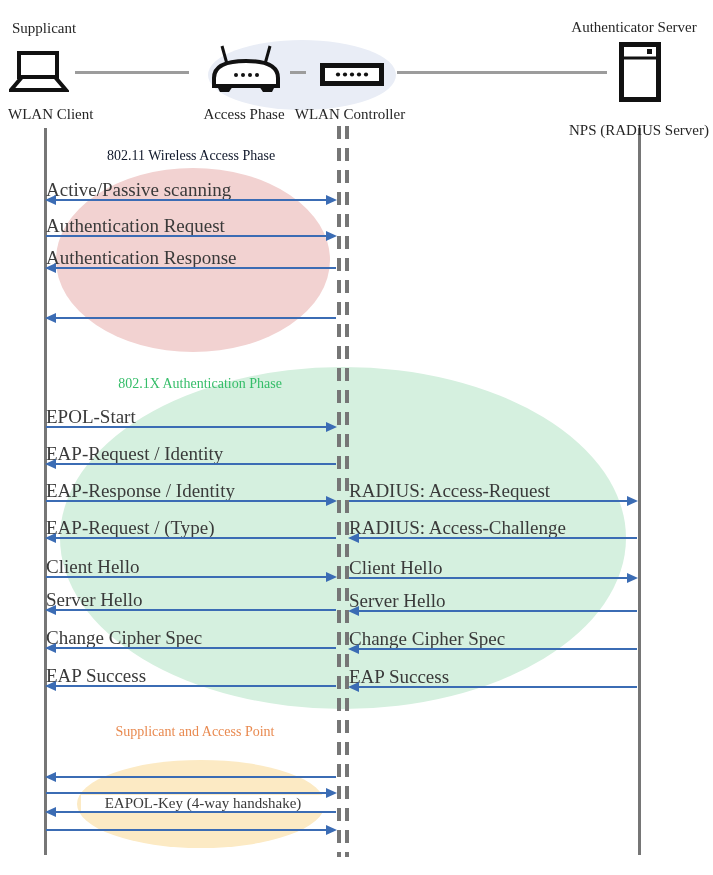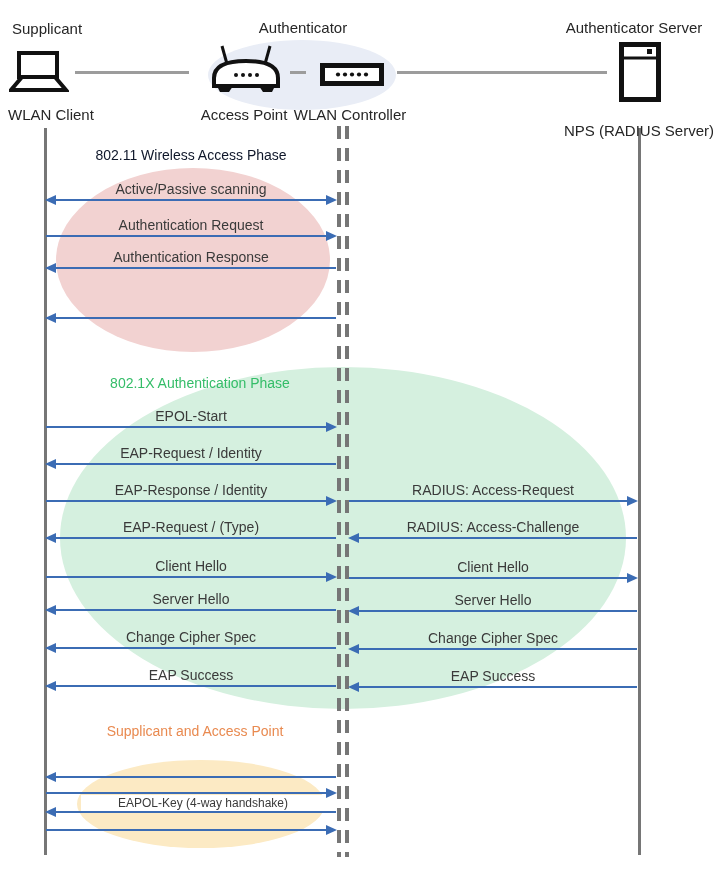--- a/index.html
+++ b/index.html
@@ -1,40 +1,40 @@
 <!DOCTYPE html>
 <html><head>
 <meta charset="utf-8">
 <style>
   html,body{margin:0;padding:0;background:#fff;}
   .canvas{position:relative;width:713px;height:875px;background:#ffffff;
-          font-family:Liberation Sans, sans-serif;overflow:hidden;}
+          font-family:Liberation Serif, serif;overflow:hidden;}
   .ellipse{position:absolute;border-radius:50%;z-index:1;}
   .lifeline{position:absolute;width:3px;background:#767676;z-index:2;}
   .dashline{position:absolute;width:4px;z-index:2;
             background:repeating-linear-gradient(to bottom,#767676 0 13px,transparent 13px 22px);}
   .connector{position:absolute;height:3px;background:#9C9C9C;z-index:2;}
   .icon{position:absolute;z-index:3;line-height:0;}
   .role,.devname{position:absolute;font-size:15px;color:#262626;z-index:3;white-space:nowrap;}
   .center{text-align:center;}
   .phase-title{position:absolute;font-size:14px;text-align:center;z-index:5;line-height:19px;white-space:nowrap;}
   .msg{position:absolute;z-index:5;}
   .msg-l{left:46px;width:290px;}
   .msg-r{left:349px;width:288px;}
-  .lbl{font-size:14px;color:#3A3A3A;text-align:center;height:17px;line-height:17px;
+  .lbl{font-size:19px;color:#3A3A3A;text-align:left;height:17px;line-height:17px;
        margin-bottom:1px;white-space:nowrap;}
   .arrow{position:relative;height:2px;background:#3B6CB4;}
   .a-r{margin-right:10px;}
   .a-l{margin-left:10px;}
   .a-r::after{content:"";position:absolute;left:100%;top:-4px;width:0;height:0;
       border-top:5px solid transparent;border-bottom:5px solid transparent;border-left:11px solid #3B6CB4;}
   .a-l::before{content:"";position:absolute;right:100%;top:-4px;width:0;height:0;
       border-top:5px solid transparent;border-bottom:5px solid transparent;border-right:11px solid #3B6CB4;}
   .eapol-label{position:absolute;left:81px;width:244px;top:795px;height:17px;line-height:17px;
-      text-align:center;font-size:12px;color:#3A3A3A;background:#ffffff;z-index:4;white-space:nowrap;}
+      text-align:center;font-size:15px;color:#3A3A3A;background:#ffffff;z-index:4;white-space:nowrap;}
   svg{display:block;}
 </style>
 </head>
 <body>
 
 <div class="canvas">
 
   <div class="ellipse" style="left:208px;top:40px;width:188px;height:70px;background:#E9EDF6;"></div>
   <div class="ellipse" style="left:56px;top:168px;width:274px;height:184px;background:#F2D2D1;"></div>
   <div class="ellipse" style="left:60px;top:367px;width:566px;height:342px;background:#D5F0DF;"></div>
@@ -43,21 +43,20 @@
   <div class="lifeline" style="left:44px;top:128px;height:727px;"></div>
   <div class="dashline" style="left:337px;top:126px;height:731px;"></div>
   <div class="dashline" style="left:345px;top:126px;height:731px;"></div>
   <div class="lifeline" style="left:638px;top:128px;height:727px;"></div>
 
   <div class="connector" style="left:75px;top:71px;width:114px;"></div>
   <div class="connector" style="left:290px;top:71px;width:16px;"></div>
   <div class="connector" style="left:397px;top:71px;width:210px;"></div>
 
   <div class="role" style="left:12px;top:20px;">Supplicant</div>
-  <div class="role center" style="left:228px;top:19px;width:150px;">Authenticator</div>
   <div class="role center" style="left:559px;top:19px;width:150px;">Authenticator Server</div>
 
   <div class="icon" style="left:9px;top:51px;">
     <svg width="60" height="42" viewBox="0 0 60 42">
       <rect x="10" y="2" width="38" height="24" fill="#fff" stroke="#111" stroke-width="4"></rect>
       <path d="M13 26 L46 26 L57 39 L2 39 Z" fill="#fff" stroke="#111" stroke-width="4"></path>
     </svg>
   </div>
   <div class="icon" style="left:208px;top:44px;">
     <svg width="76" height="50" viewBox="0 0 76 50">
@@ -84,21 +83,21 @@
   </div>
   <div class="icon" style="left:619px;top:42px;">
     <svg width="42" height="60" viewBox="0 0 42 60">
       <rect x="2.5" y="2.5" width="37" height="55" fill="#fff" stroke="#111" stroke-width="5"></rect>
       <line x1="4" y1="16" x2="38" y2="16" stroke="#111" stroke-width="3"></line>
       <rect x="28" y="7" width="5" height="5" fill="#111"></rect>
     </svg>
   </div>
 
   <div class="devname" style="left:8px;top:106px;">WLAN Client</div>
-  <div class="devname center" style="left:194px;top:106px;width:100px;">Access Point</div>
+  <div class="devname center" style="left:194px;top:106px;width:100px;">Access Phase</div>
   <div class="devname center" style="left:290px;top:106px;width:120px;">WLAN Controller</div>
   <div class="devname center" style="left:562px;top:106px;width:154px;margin-top:16px;">NPS (RADIUS Server)</div>
 
   <div class="phase-title" style="left:81px;top:146px;width:220px;color:#0f172a;">802.11 Wireless Access Phase</div>
   <div class="phase-title" style="left:90px;top:374px;width:220px;color:#34BD68;">802.1X Authentication Phase</div>
   <div class="phase-title" style="left:85px;top:722px;width:220px;color:#E98A50;">
     <div>Supplicant and Access Point</div>
   </div>
 
   <div class="msg msg-l" style="top:181px;">

